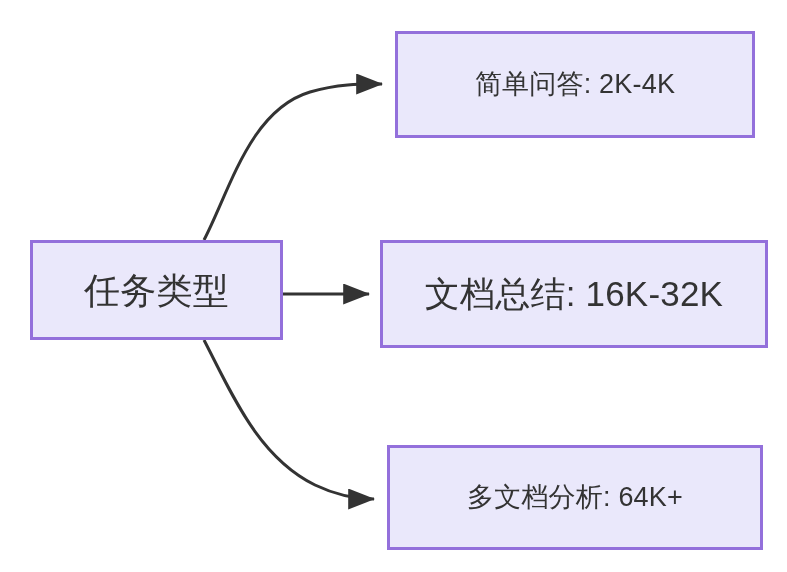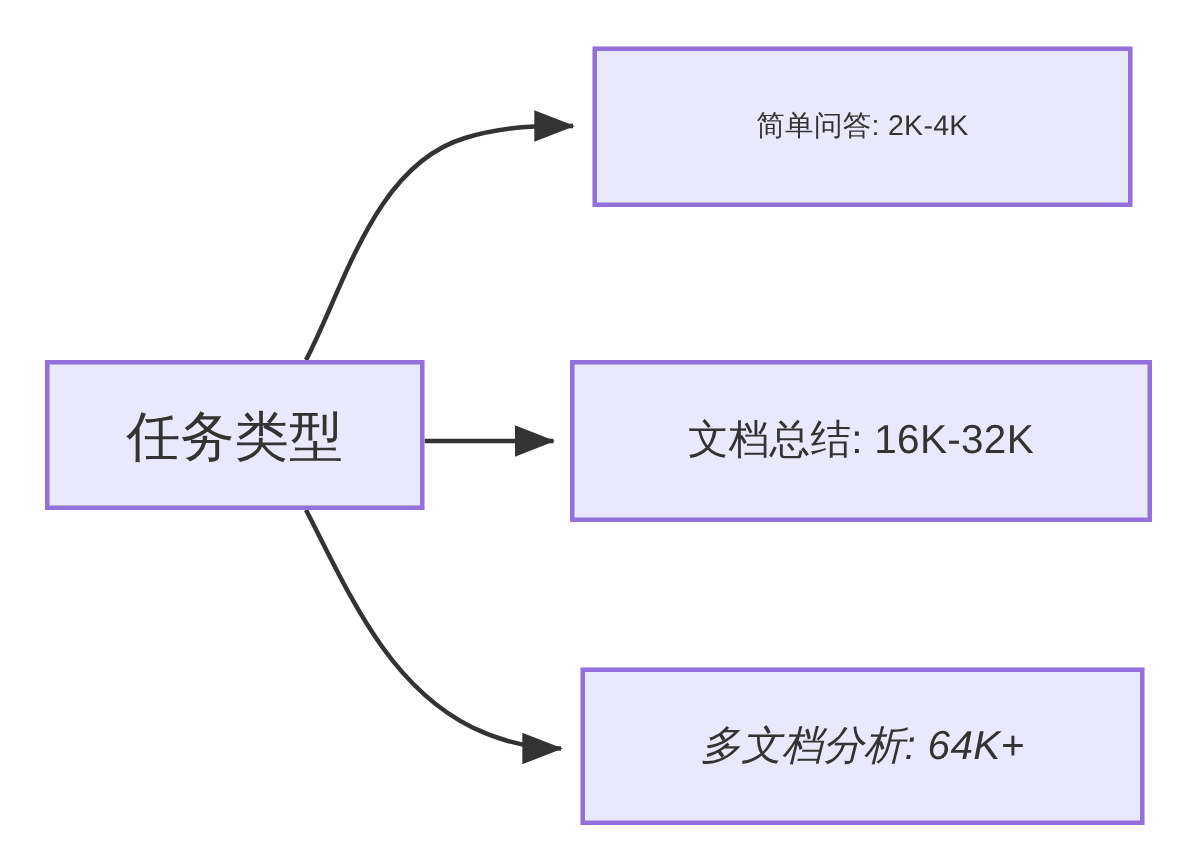--- a/index.html
+++ b/index.html
@@ -51,36 +51,35 @@
     top: 240px;
     width: 253px;
     height: 100px;
     font-size: 36px;
   }
   #node-simple-qa {
     left: 395px;
     top: 31px;
     width: 360px;
     height: 107px;
-    font-size: 19px;
+    font-size: 27px;
   }
   #node-doc-summary {
     left: 380px;
     top: 240px;
     width: 388px;
     height: 108px;
-    font-size: 27px;
+    font-size: 35px;
   }
   #node-multi-doc {
     left: 387px;
     top: 445px;
     width: 376px;
     height: 105px;
     font-size: 27px;
-    font-style: italic;
   }
 </style>
 </head>
 <body>
 
 <div id="diagram-canvas">
 
   <svg class="edge-layer" viewBox="0 0 787 572" width="787" height="572" xmlns="http://www.w3.org/2000/svg">
     <defs>
       <marker id="arrowhead" markerWidth="9" markerHeight="7" refX="8.6" refY="3.5" orient="auto" markerUnits="strokeWidth">

